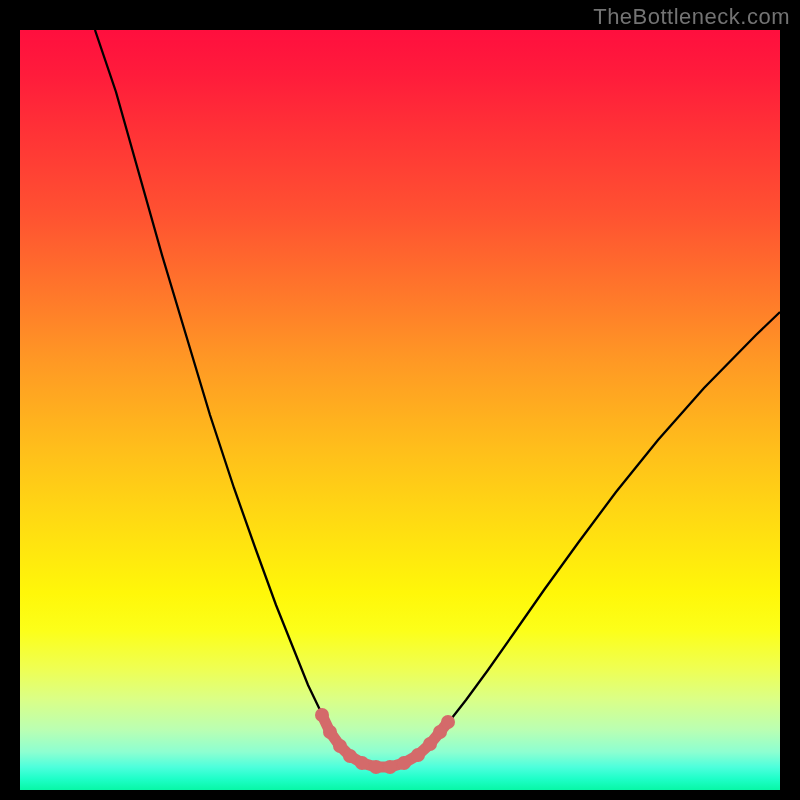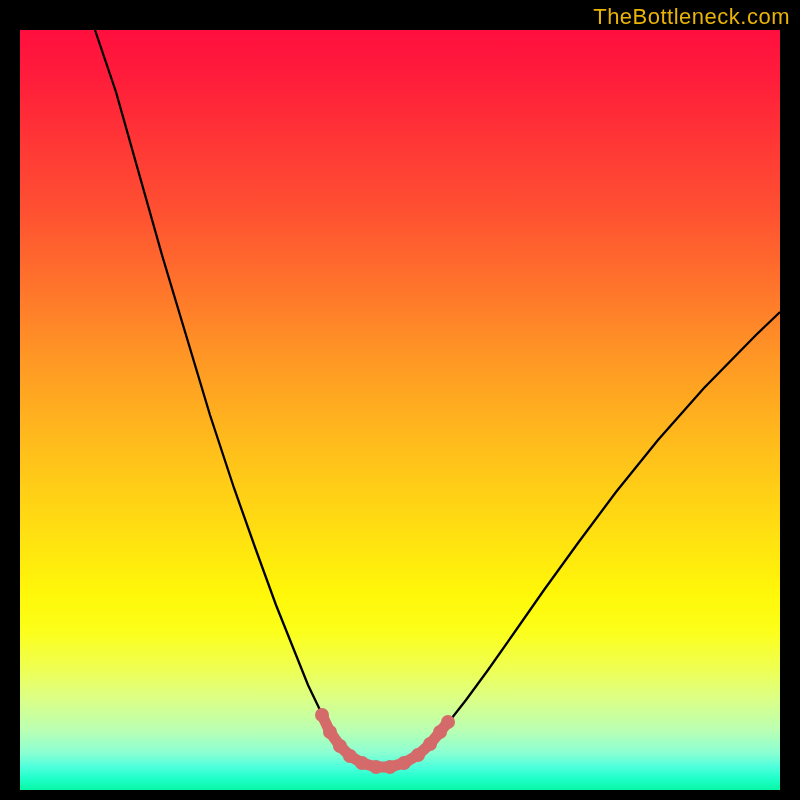--- a/index.html
+++ b/index.html
@@ -14,21 +14,21 @@
   .stage {
     position: relative;
     width: 800px;
     height: 800px;
     background: #000;
   }
   .watermark {
     position: absolute;
     top: 4px;
     right: 10px;
-    color: #eab308;
+    color: #737373;
     font-size: 22px;
     font-weight: 500;
     letter-spacing: 0.5px;
     user-select: none;
     z-index: 10;
     text-align: center;
   }
   .plot {
     position: absolute;
     left: 20px;

